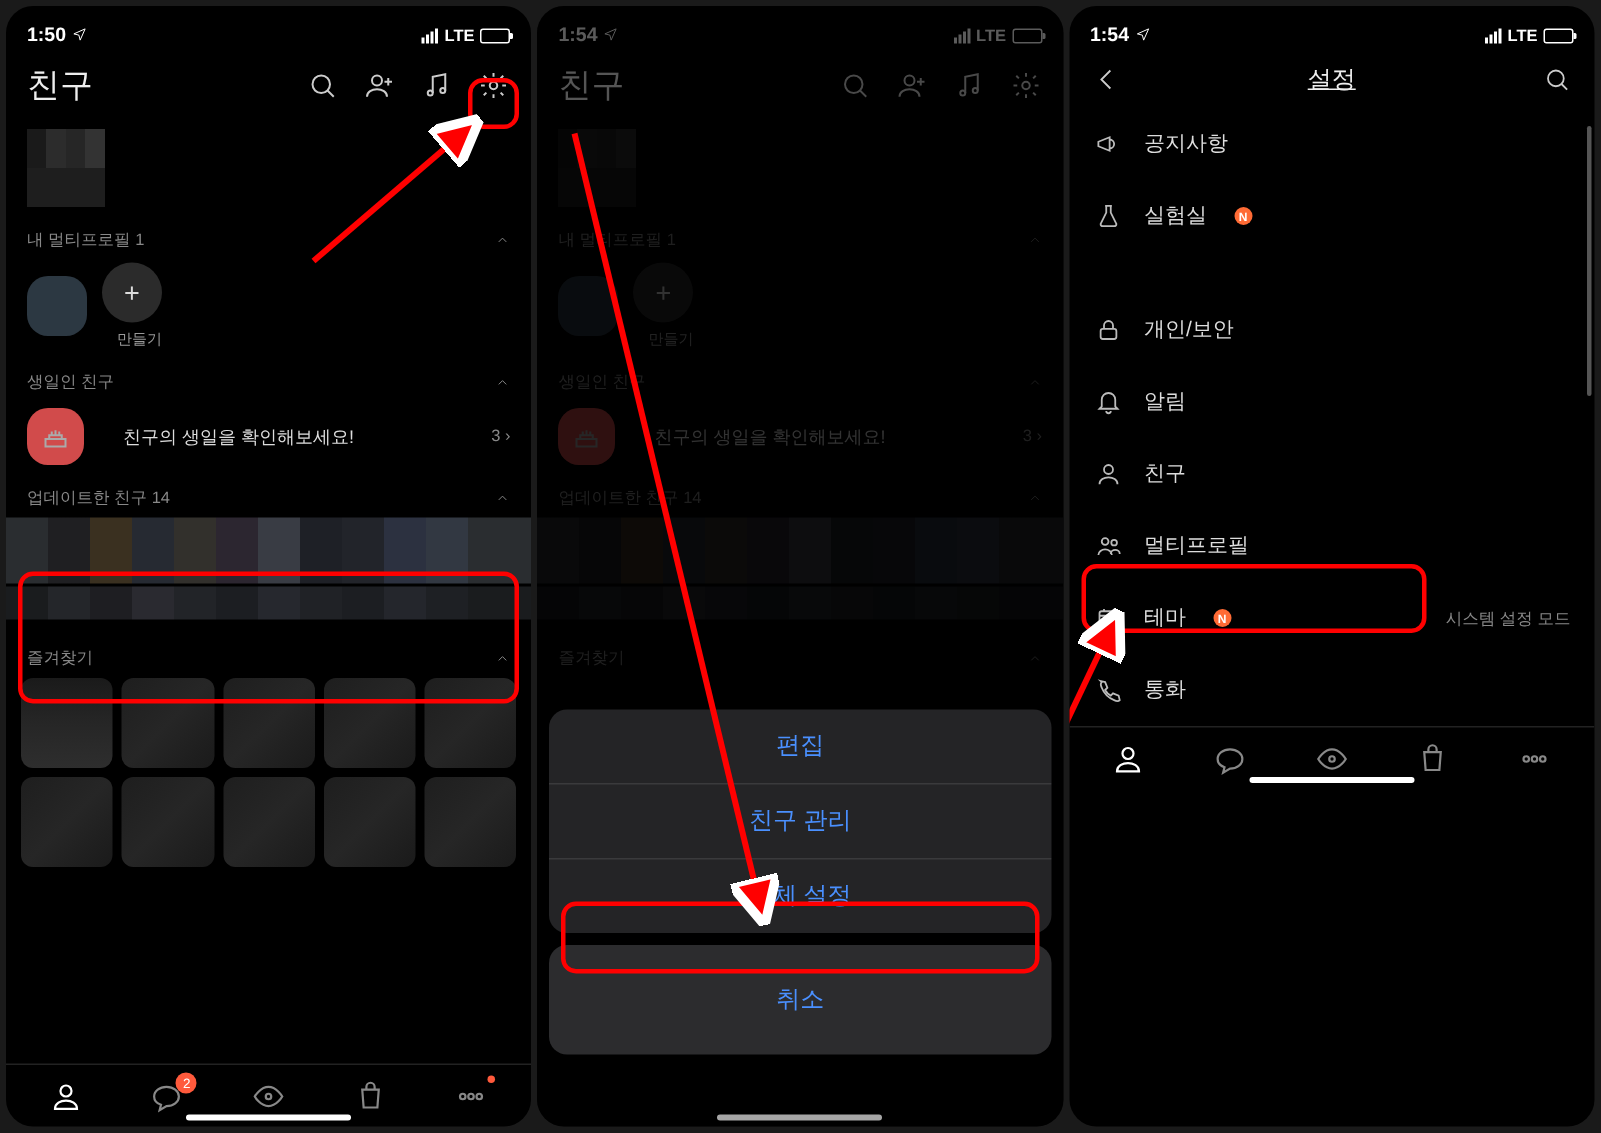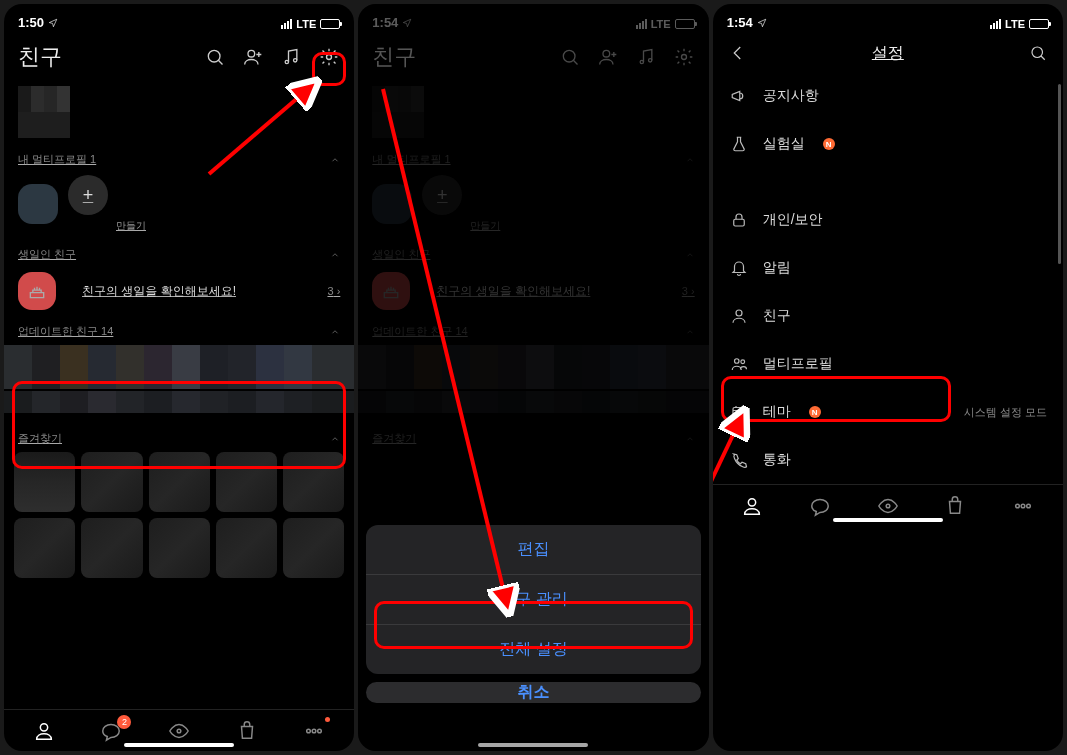--- a/index.html
+++ b/index.html
@@ -50,35 +50,35 @@
     padding: 10px 14px 6px;
   }
   .title { font-size: 22px; font-weight:400; color:#eee;}
   .header-icons { display:flex; gap:16px; align-items:center;}
   .icon-btn { width:22px; height:22px; display:flex; align-items:center; justify-content:center; color:#ccc;}
   svg { stroke: currentColor; fill:none; stroke-width:1.6;}
 
   .ghost .header, .ghost .status-bar { opacity:0.55; }
   .ghost .content-faded { opacity:0.35; }
 
-  .content { flex:1; overflow:hidden; padding: 0 14px; font-size:12px; color:#aaa;text-decoration:underline;}
+  .content { flex:1; overflow:hidden; padding: 0 14px; font-size:12px; color:#aaa;}
   .section-head { display:flex; justify-content:space-between; align-items:center; padding:8px 0 4px; font-size:11px; color:#888;}
   .chev-sm { width:10px; height:10px; }
   .mosaic-big { width:52px; height:52px; background:#2a2a2a; border-radius:18px; margin-top:4px;}
   .mosaic-big.pixelated {
     background: linear-gradient(90deg,#1a1a1a 0 25%,#2c2c2c 0 50%,#262626 0 75%,#333 0 100%),
                 linear-gradient(#1e1e1e,#1e1e1e);
     background-size: 100% 50%, 100% 100%;
     background-position: 0 0, 0 0;
     background-repeat: no-repeat;
     border-radius:0;
   }
   .profile-row { display:flex; align-items:center; gap:10px; margin:4px 0 6px;}
   .add-btn { width:40px; height:40px; border-radius:50%; background:#2b2b2b; display:flex; align-items:center; justify-content:center; font-size:18px; color:#ddd;}
-  .small-label{ font-size:10px; color:#999; text-align:left; margin-top:4px;margin-left:48px;}
+  .small-label{ font-size:10px; color:#999; text-align:right; margin-top:4px;}
 
   .bday-row{ display:flex; align-items:center; gap:26px; padding:6px 0;}
   .bday-icon{ width:38px; height:38px; border-radius:14px; background:#d14b4b; display:flex; align-items:center; justify-content:center;}
   .bday-text{ color:#ddd; font-size:12px; flex:1;}
   .count{ color:#888; font-size:11px;}
 
   .pixel-strip{
     height:44px;
     background: repeating-linear-gradient(90deg,
       #2a2d30 0 28px,#1f1f22 0 56px,#3a3020 0 84px,#262a32 0 112px,
@@ -115,21 +115,21 @@
   .arrow-head{ fill:#ff0000; }
 
   
   .action-sheet{
     position:absolute; bottom:48px; left:8px; right:8px;
     display:flex; flex-direction:column; gap:8px; z-index:40;
   }
   .sheet-group{ background:#242426; border-radius:12px; overflow:hidden;}
   .sheet-item{ padding:14px 0; text-align:center; color:#4a90ff; font-size:16px; border-top:0.5px solid #3a3a3c;}
   .sheet-item:first-child{ border-top:none;}
-  .sheet-cancel{ background:#2c2c2e; border-radius:12px; padding:0 0; text-align:center; color:#4a90ff; font-size:16px; font-weight:700;}
+  .sheet-cancel{ background:#2c2c2e; border-radius:12px; padding:26px 0; text-align:center; color:#4a90ff; font-size:16px; font-weight:400;}
   .sheet-bg{ position:absolute; inset:0; background:rgba(0,0,0,0.35); z-index:39;}
 
   
   .settings-header{ display:flex; align-items:center; justify-content:space-between; padding: 10px 14px 8px;}
   .settings-title{ flex:1; text-align:center; font-size:16px; color:#eee;text-decoration:underline;}
   .settings-list{ padding:0 4px; overflow:auto;}
   .settings-item{ display:flex; align-items:center; gap:14px; padding:14px 12px; font-size:14px; color:#ddd;}
   .settings-item .s-icon{ width:20px; height:20px; display:flex; align-items:center; justify-content:center; color:#bbb;}
   .settings-item .s-right{ margin-left:auto; font-size:11px; color:#888;}
   .n-badge{ width:12px; height:12px; border-radius:50%; background:#ff6b35; color:#fff; font-size:8px; display:inline-flex; align-items:center; justify-content:center; margin-left:4px; font-weight:600;}

